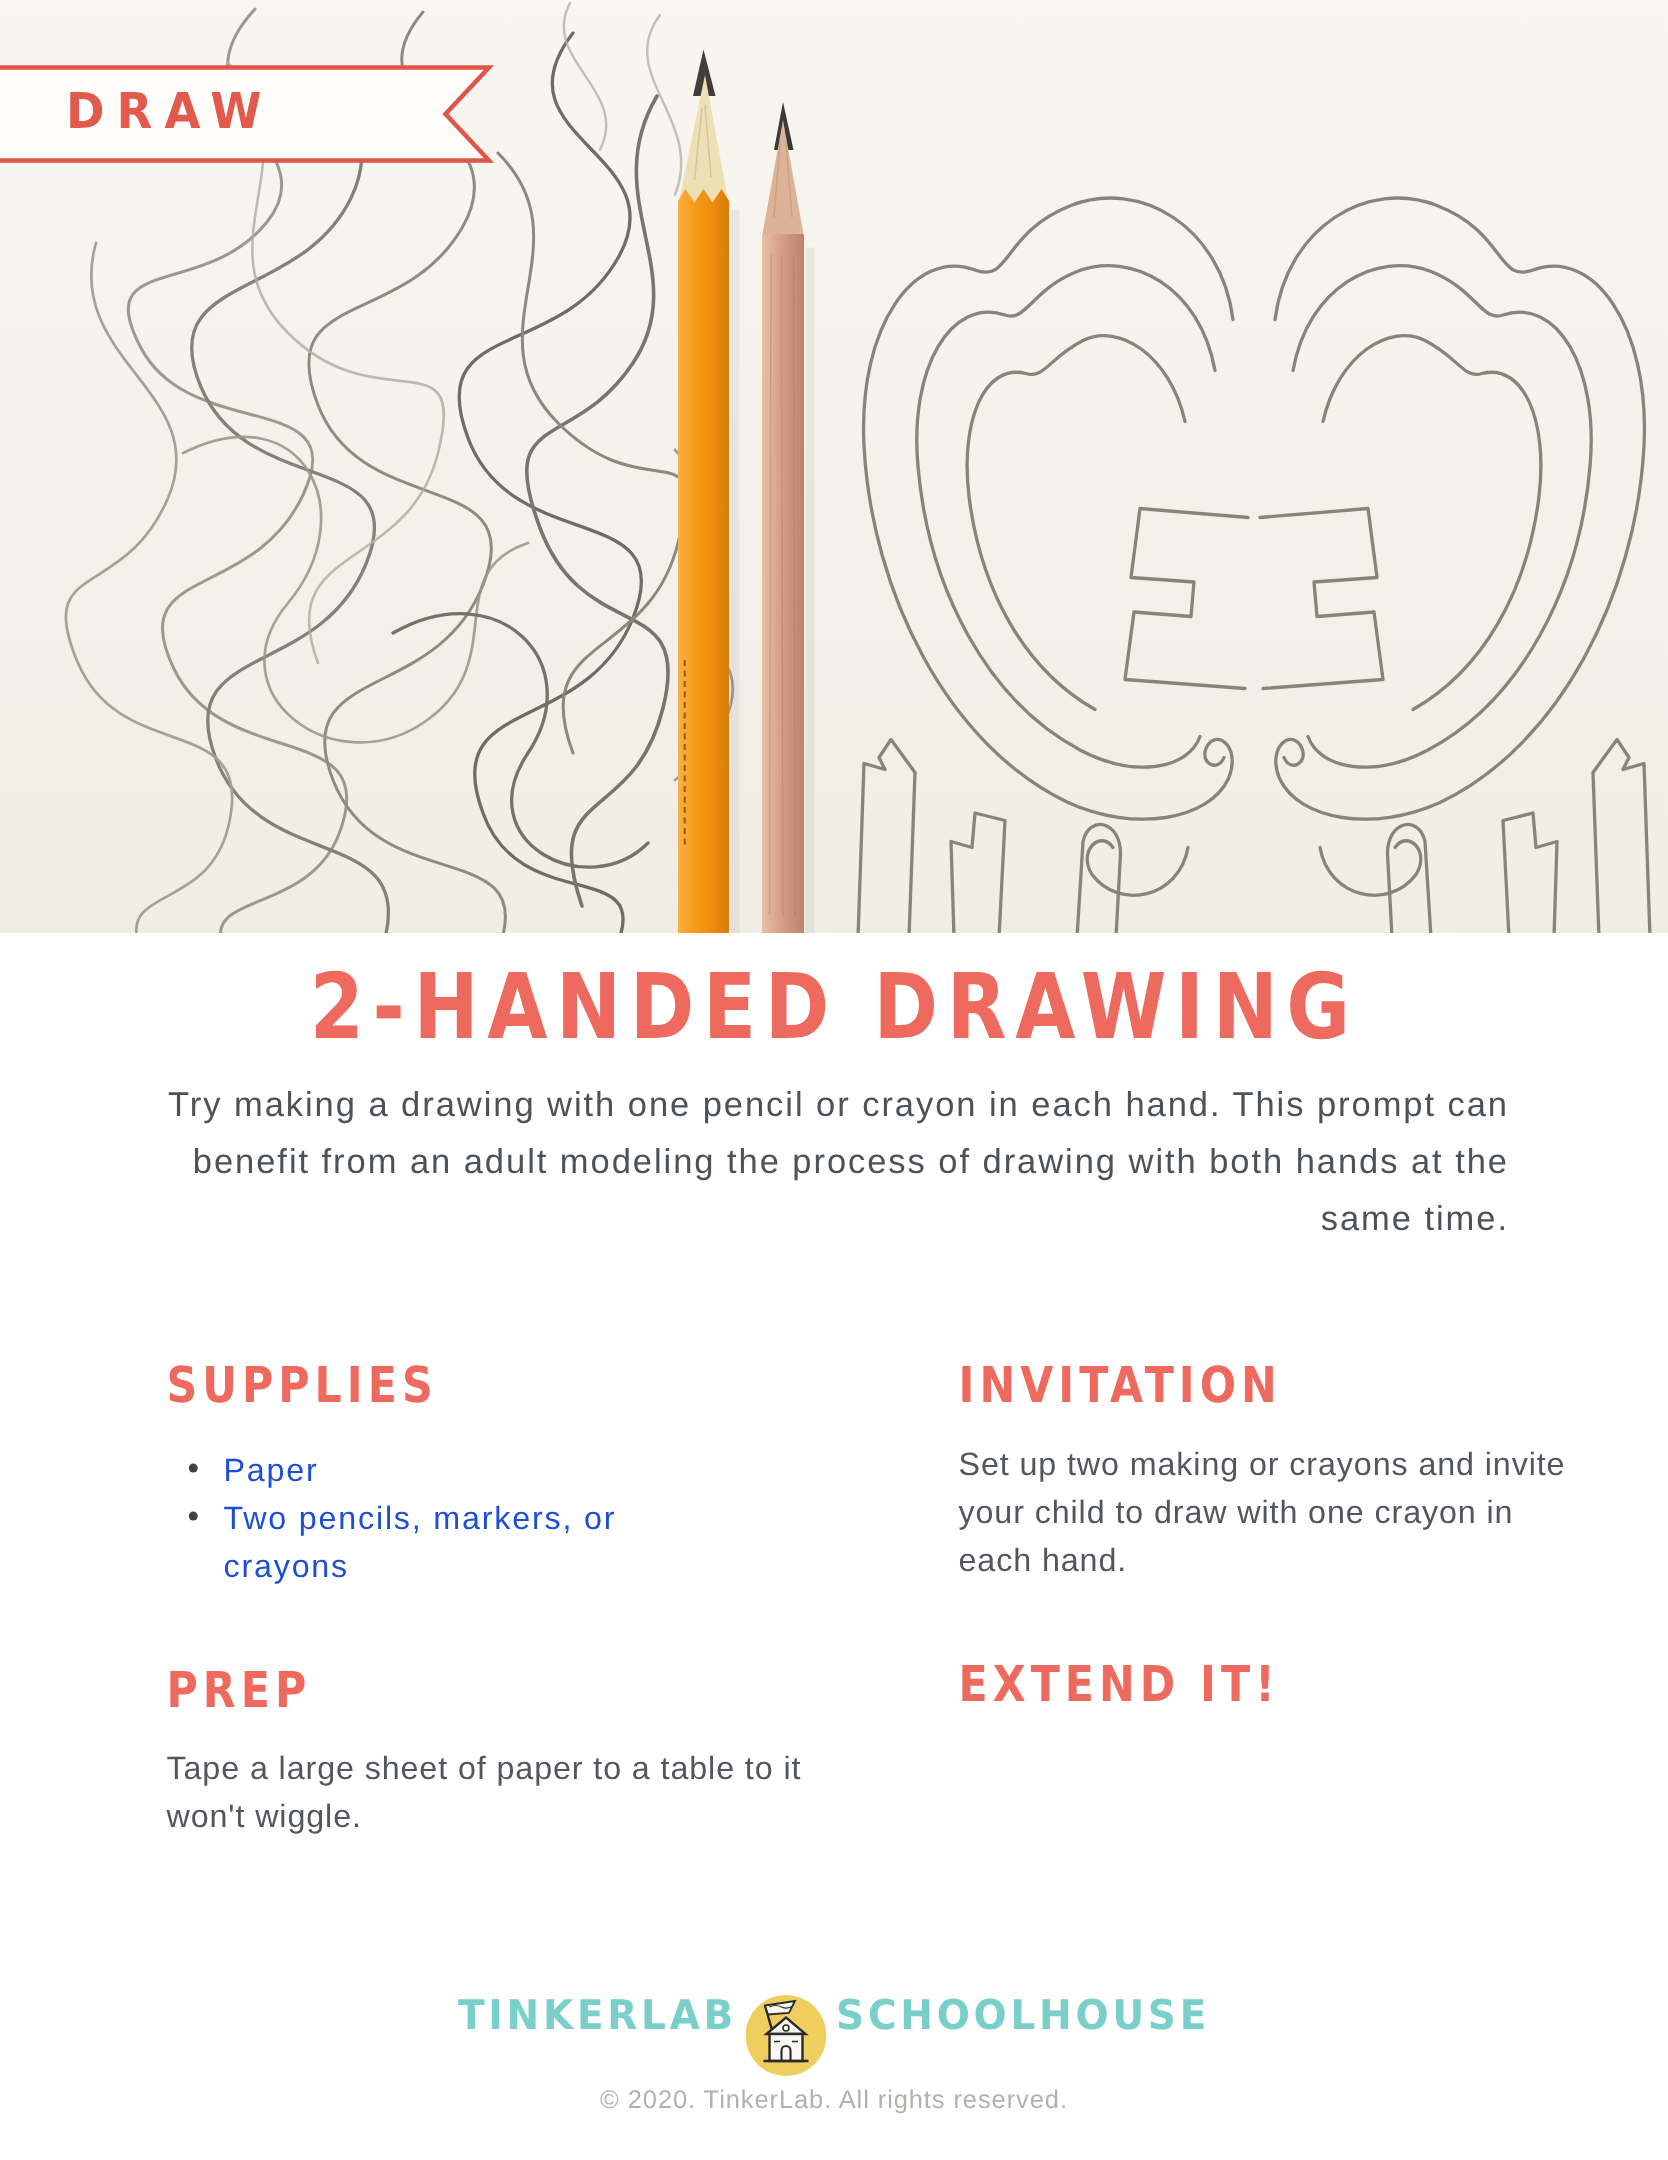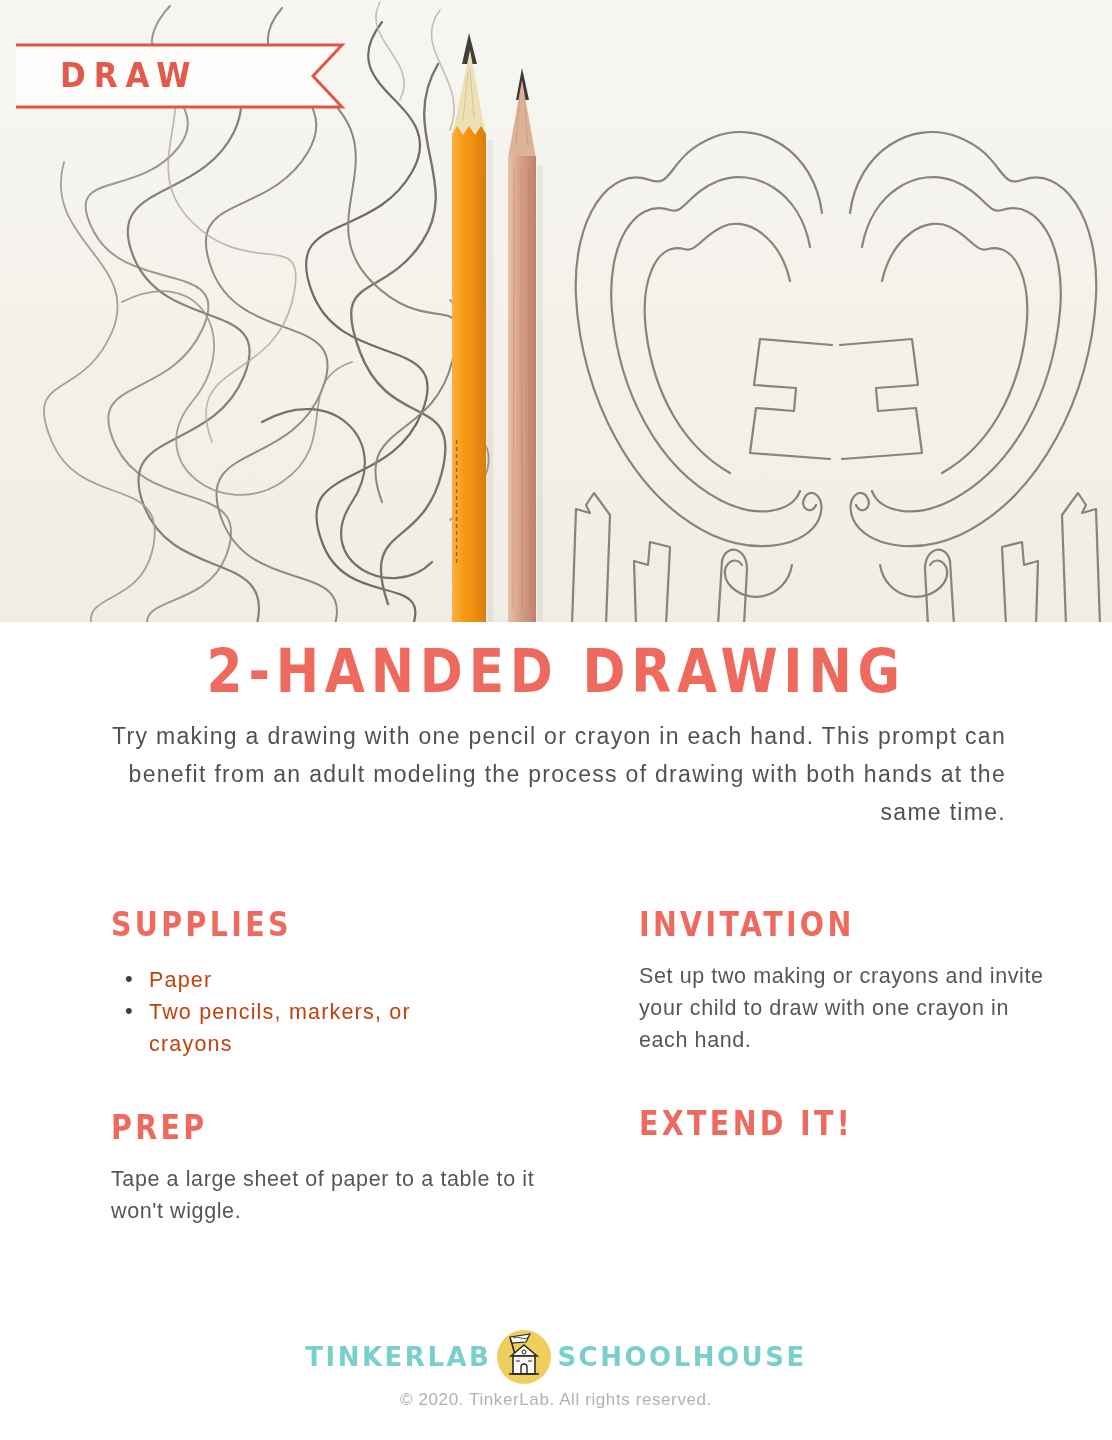--- a/index.html
+++ b/index.html
@@ -7,21 +7,21 @@
   .page {
     position:relative; width:1112px; height:1440px; background:#ffffff;
     font-family:"Liberation Sans", sans-serif; overflow:hidden;
   }
 
   
   .photo { position:absolute; top:0; left:0; width:1112px; height:622px; }
   .photo svg { display:block; }
 
   
-  .ribbon { position:absolute; top:42px; left:16px; width:334px; height:68px; }
+  .ribbon { position:absolute; top:42px; left:0; width:334px; height:68px; }
   .ribbon svg { position:absolute; top:0; left:0; }
   .ribbon-label {
     position:absolute; top:0; left:44px; height:68px; line-height:66px;
     font-family:"DejaVu Sans", sans-serif; font-weight:bold;
     font-size:31px; letter-spacing:8px; color:#e25a4b;
     transform:scaleY(1.06); transform-origin:left center;
   }
 
   
   .headline { margin-top:640px; text-align:center; }
@@ -47,29 +47,29 @@
     transform:scale(0.95,1.1); transform-origin:left center;
     margin-bottom:18px; white-space:nowrap;
   }
   .sec-text {
     font-size:21.5px; line-height:32px; letter-spacing:0.6px; color:#53575c;
     max-width:430px;
   }
   ul.sec-list { list-style:none; margin-top:4px; }
   ul.sec-list li {
     position:relative; padding-left:38px; max-width:360px;
-    font-size:21.5px; line-height:32px; letter-spacing:1.2px; color:#c2410c;
+    font-size:21.5px; line-height:32px; letter-spacing:1.2px; color:#1d4ed8;
   }
   ul.sec-list li::before {
     content:"•"; position:absolute; left:14px; top:-1px; color:#3c4044; font-size:22px;
   }
 
   
   .footer { position:absolute; top:1330px; left:0; width:100%; text-align:center; }
-  .brand-row { display:flex; align-items:center; justify-content:center; gap:6px; }
+  .brand-row { display:flex; justify-content:center; gap:6px; }
   .brand-word {
     font-family:"DejaVu Sans", sans-serif; font-weight:bold; font-size:26px;
     letter-spacing:2.5px; color:#79d0ca; transform:scaleY(1.05); white-space:nowrap;
   }
   .logo-circle { width:54px; height:54px; flex:0 0 auto; }
   .copyright { margin-top:6px; font-size:17px; letter-spacing:0.6px; color:#b3b1ad; }
 </style>
 </head>
 <body>
 

